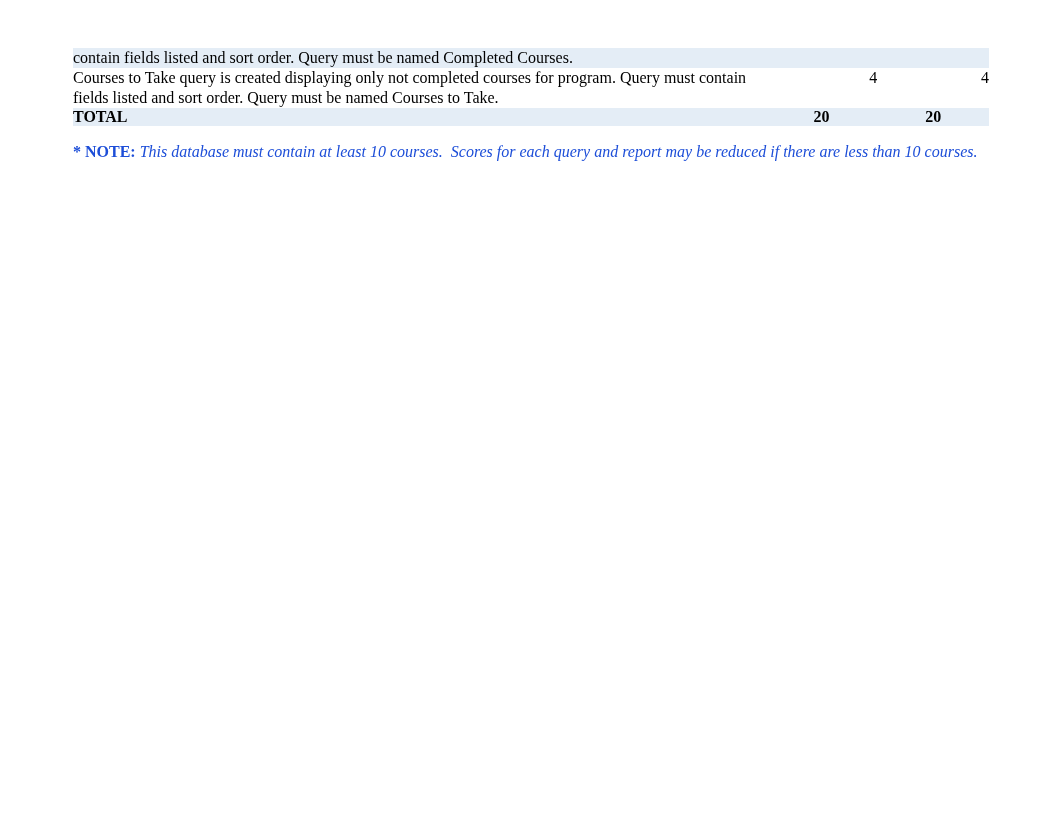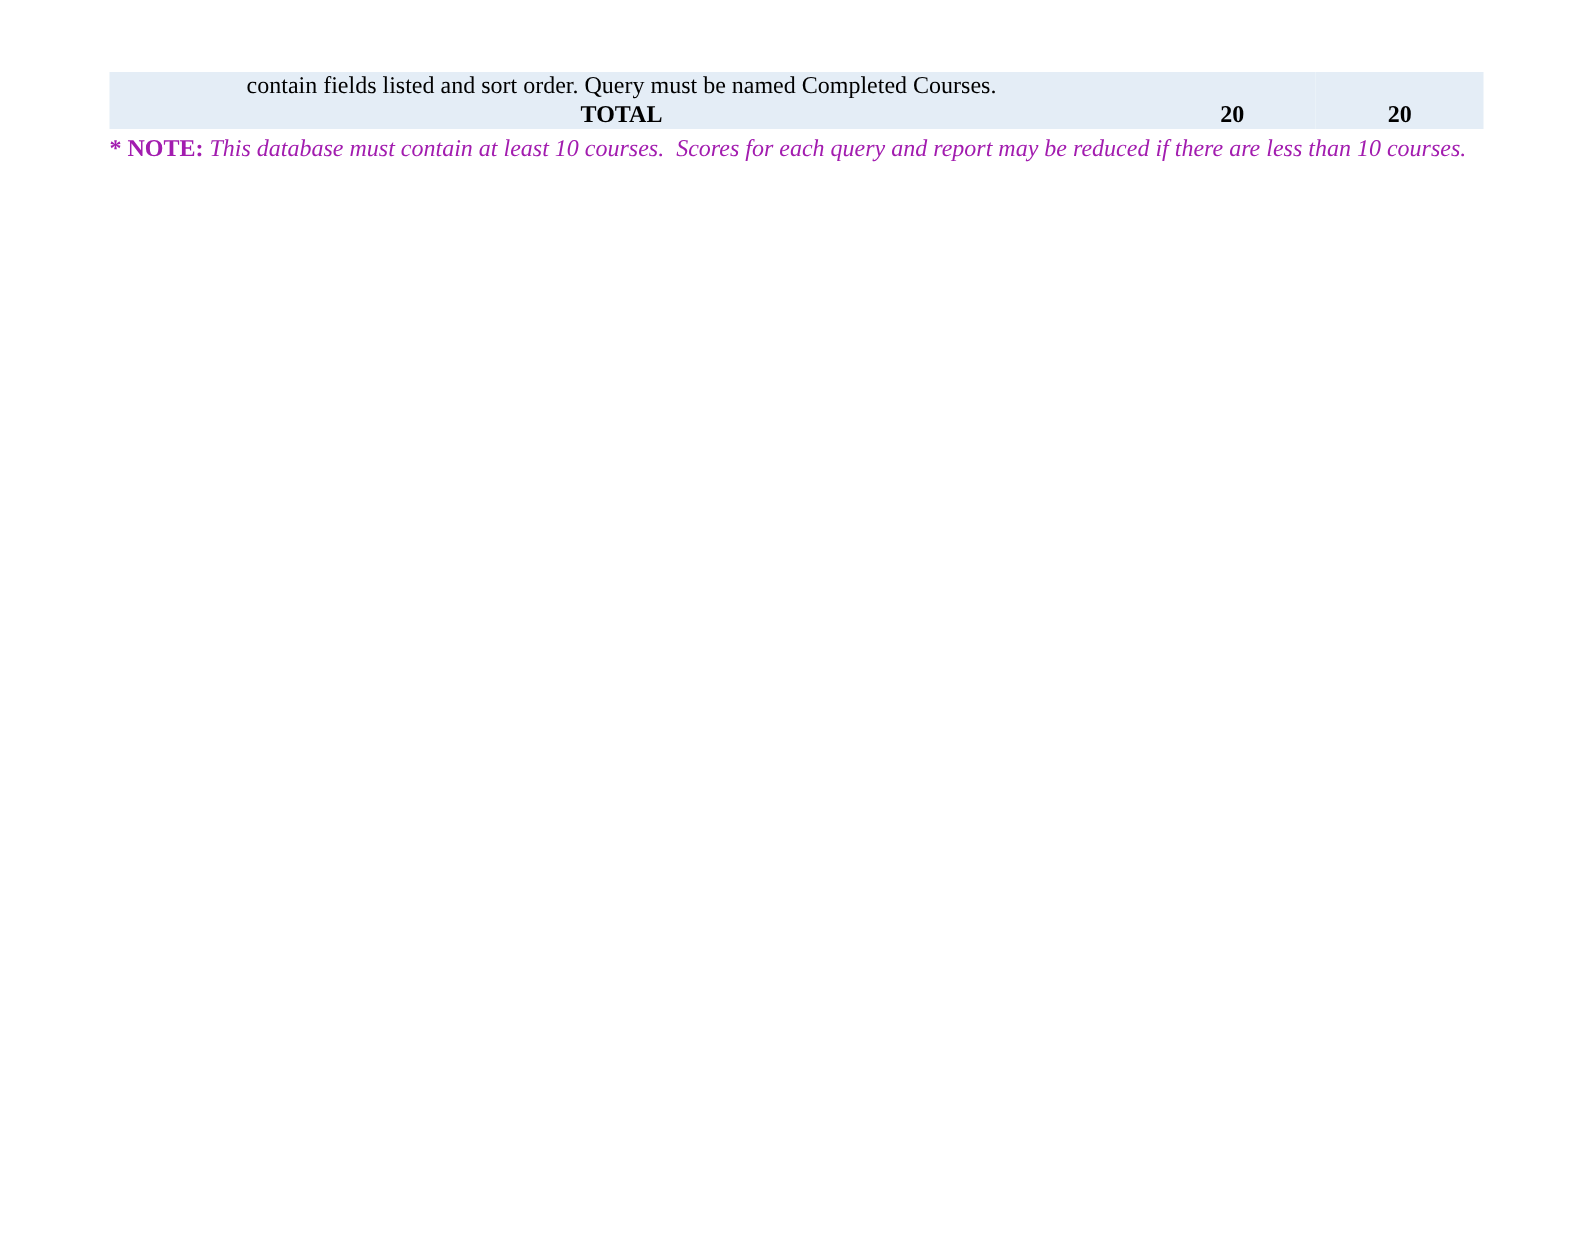--- a/index.html
+++ b/index.html
@@ -25,35 +25,34 @@
     .desc-col {
       width: 660px;
       padding-right: 10px;
     }
     .score-col {
       width: 108px;
       text-align: right;
     }
     .row-shaded td {
       background: #e4edf6;
-      text-align: center;
     }
     .row-normal td {
       line-height: 1.25;
     }
     .total-row td {
       font-weight: bold;
       margin-top: 16px;
     }
     .total-row .score-col {
       text-align: center;
     }
     .note-line {
-      color: #a21caf;
-      margin-top: 4px;
+      color: #1d4ed8;
+      margin-top: 16px;
       line-height: 1.3;
     }
     .note-label {
       font-weight: bold;
       font-style: normal;
     }
     .note-text {
       font-style: italic;
       font-weight: normal;
     }
@@ -64,20 +63,25 @@
 <div class="page">
   <table>
     <tbody>
 
       <tr class="row-shaded row-normal">
         <td class="desc-col">contain fields listed and sort order.  Query must be named Completed Courses.</td>
         <td class="score-col"></td>
         <td class="score-col"></td>
       </tr>
 
+      <tr class="row-normal">
+        <td class="desc-col">Courses to Take query is created displaying only not completed courses for program.  Query must contain fields listed and sort order.  Query must be named Courses to Take.</td>
+        <td class="score-col">4</td>
+        <td class="score-col">4</td>
+      </tr>
 
 
 
       <tr class="row-shaded total-row">
         <td class="desc-col">TOTAL</td>
         <td class="score-col">20</td>
         <td class="score-col">20</td>
       </tr>
     </tbody>
   </table>

